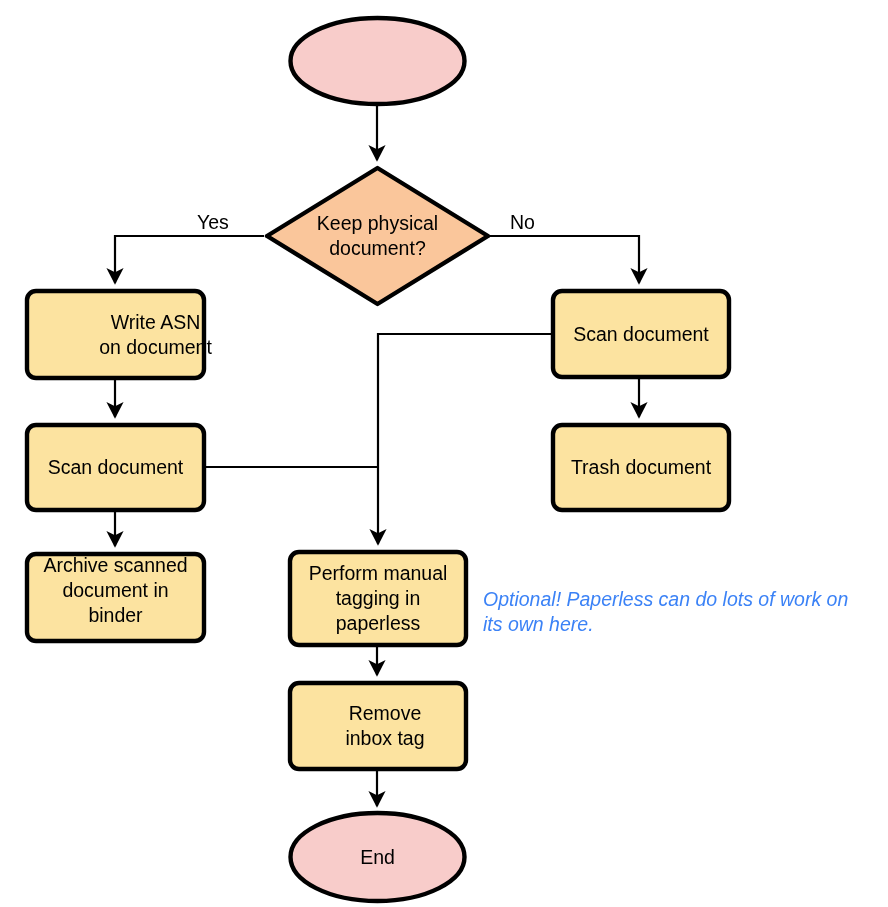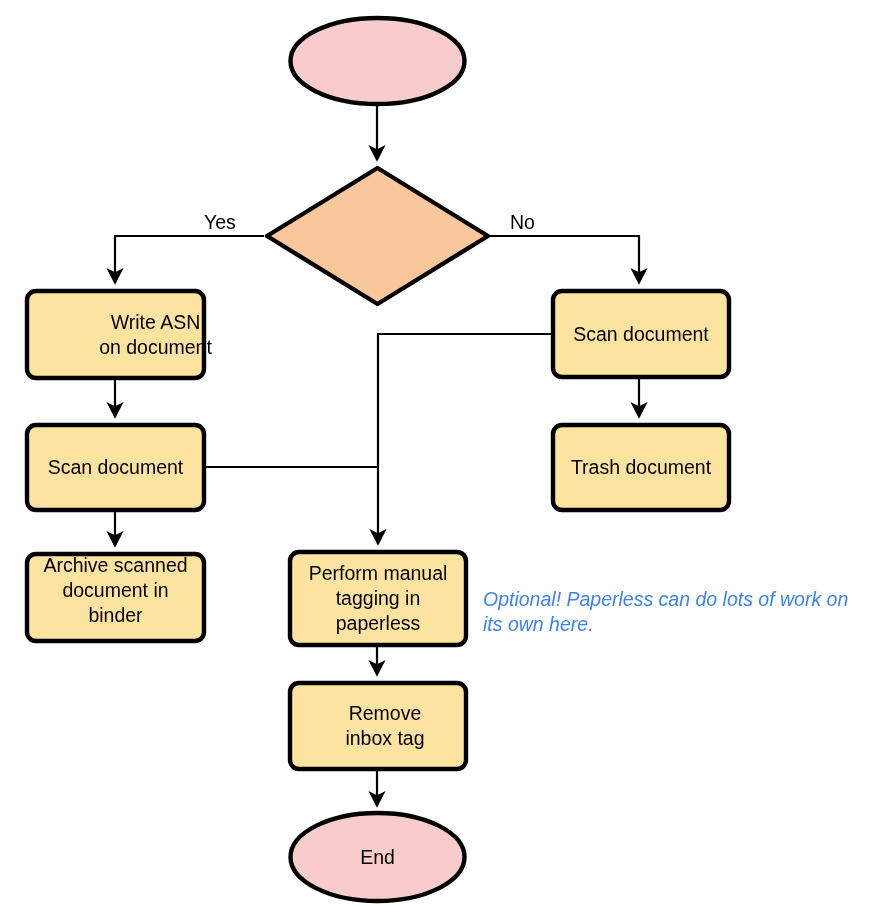--- a/index.html
+++ b/index.html
@@ -104,20 +104,22 @@
     <rect x="553" y="291" width="176" height="86" rx="9" ry="9" fill="#fce3a0" stroke="#000000" stroke-width="4.4"></rect>
     <rect x="553" y="425" width="176" height="85" rx="9" ry="9" fill="#fce3a0" stroke="#000000" stroke-width="4.4"></rect>
 
     <rect x="290" y="552" width="176" height="93" rx="9" ry="9" fill="#fce3a0" stroke="#000000" stroke-width="4.4"></rect>
     <rect x="290" y="683" width="176" height="86" rx="9" ry="9" fill="#fce3a0" stroke="#000000" stroke-width="4.4"></rect>
 
     <ellipse cx="377.5" cy="857" rx="87" ry="44" fill="#f8ccca" stroke="#000000" stroke-width="4.4"></ellipse>
   </svg>
 
 
+  <div class="node-label" style="left:277px; top:167px; width:201px; height:138px;">Keep physical
+document?</div>
 
   <div class="node-label" style="left:26px; top:290px; width:179px; height:89px;padding-left:40px;">Write ASN
 on document</div>
 
   <div class="node-label" style="left:26px; top:424px; width:179px; height:87px;">Scan document</div>
 
   <div class="node-label" style="left:26px; top:553px; width:179px; height:75px;">Archive scanned
 document in
 binder</div>
 
@@ -127,20 +129,20 @@
 
   <div class="node-label" style="left:289px; top:551px; width:178px; height:95px;">Perform manual
 tagging in
 paperless</div>
 
   <div class="node-label" style="left:289px; top:682px; width:192px; height:88px;">Remove
 inbox tag</div>
 
   <div class="node-label" style="left:289px; top:812px; width:177px; height:90px;">End</div>
 
-  <div class="edge-label" style="left:204px; top:211px;">Yes</div>
+  <div class="edge-label" style="left:197px; top:211px;">Yes</div>
 
   <div class="edge-label" style="left:510px; top:211px;">No</div>
 
   <div class="note-text" style="left:483px; top:587px; width:402px;">Optional! Paperless can do lots of work on
 its own here.</div>
 
 </div>
 
 </body></html>

